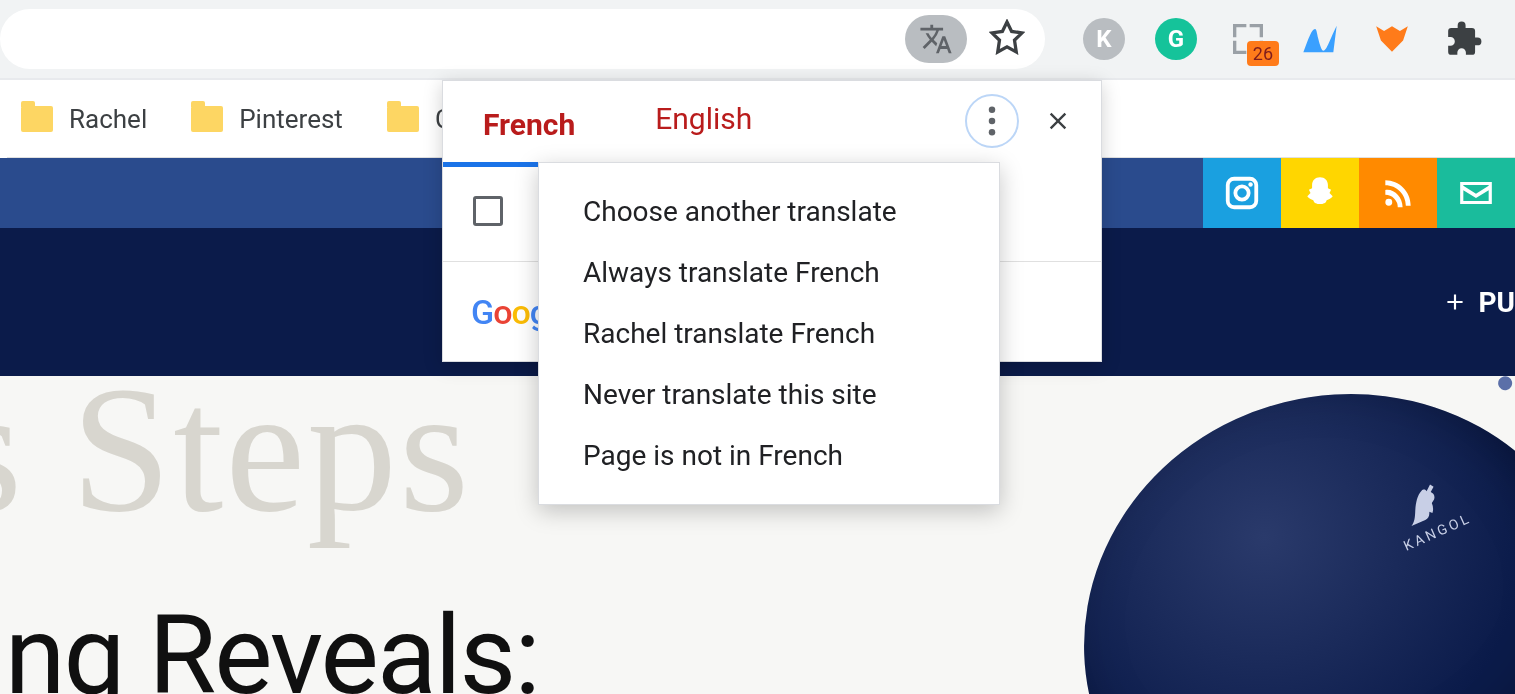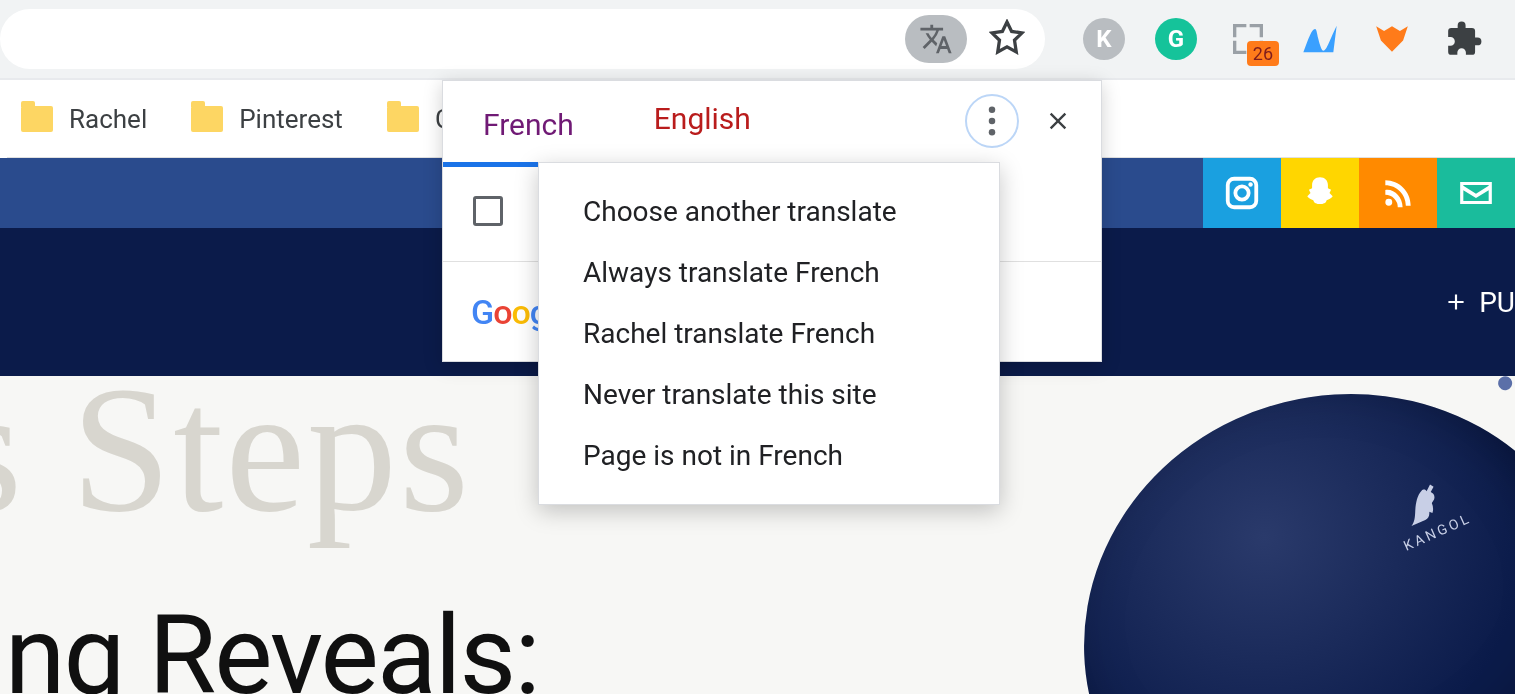--- a/index.html
+++ b/index.html
@@ -156,21 +156,21 @@
 .social.sc svg { fill: #fff; }
 
 .banner2 {
   height: 148px;
   background: #0b1b4a;
   display: flex;
   align-items: center;
   justify-content: flex-end;
   color: #fff;
   font-size: 28px;
-  font-weight: 400;
+  font-weight: 700;
   padding-right: 0;
 }
 .publish-btn {
   display: flex;
   align-items: center;
   gap: 10px;
   padding-right: 0;
 }
 
 .hero {
@@ -255,23 +255,23 @@
   padding: 0 40px;
   height: 100%;
   display: flex;
   align-items: center;
   font-size: 30px;
   color: #b91c1c;
   cursor: pointer;
   border-bottom: 5px solid transparent;
 }
 .tp-tab.active {
-  color: #701a75;
+  color: #b91c1c;
   border-bottom-color: #1a73e8;
-  font-weight: 400;
+  font-weight: 700;
   margin-top: 12px;
 }
 
 .tp-spacer { flex: 1; }
 
 .tp-more {
   width: 54px;
   height: 54px;
   border: 2px solid #bcd6f7;
   border-radius: 50%;

